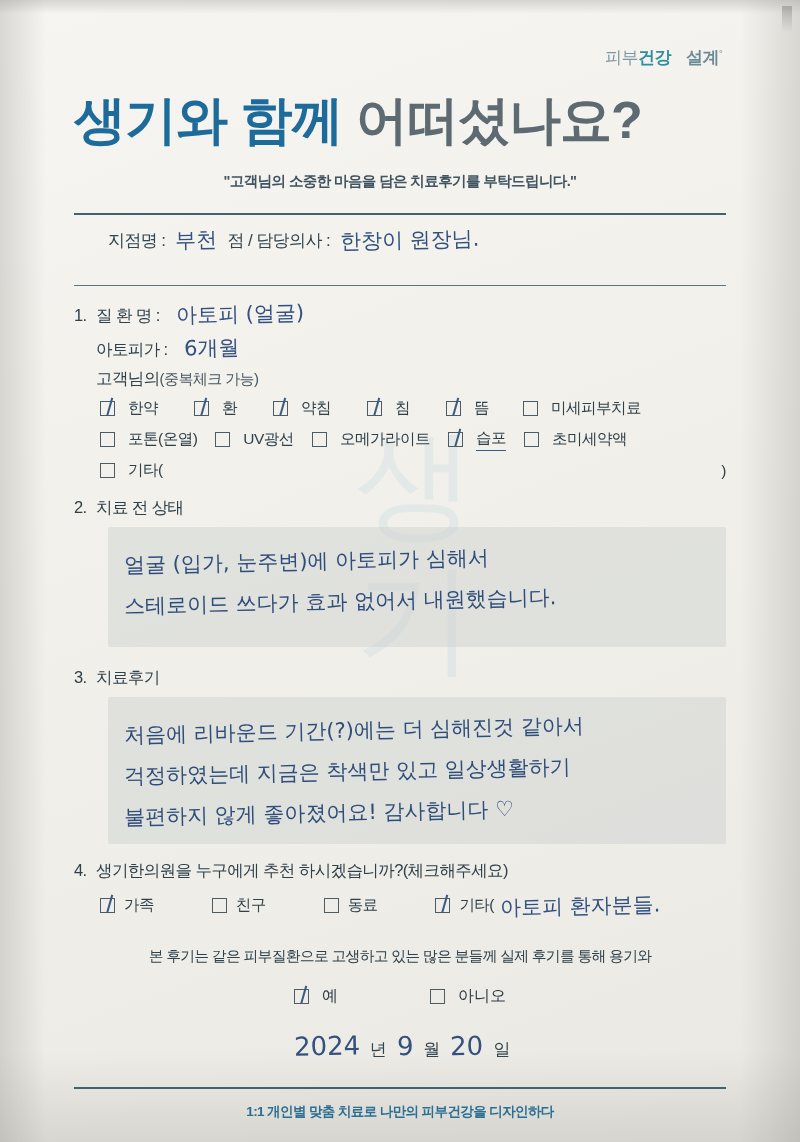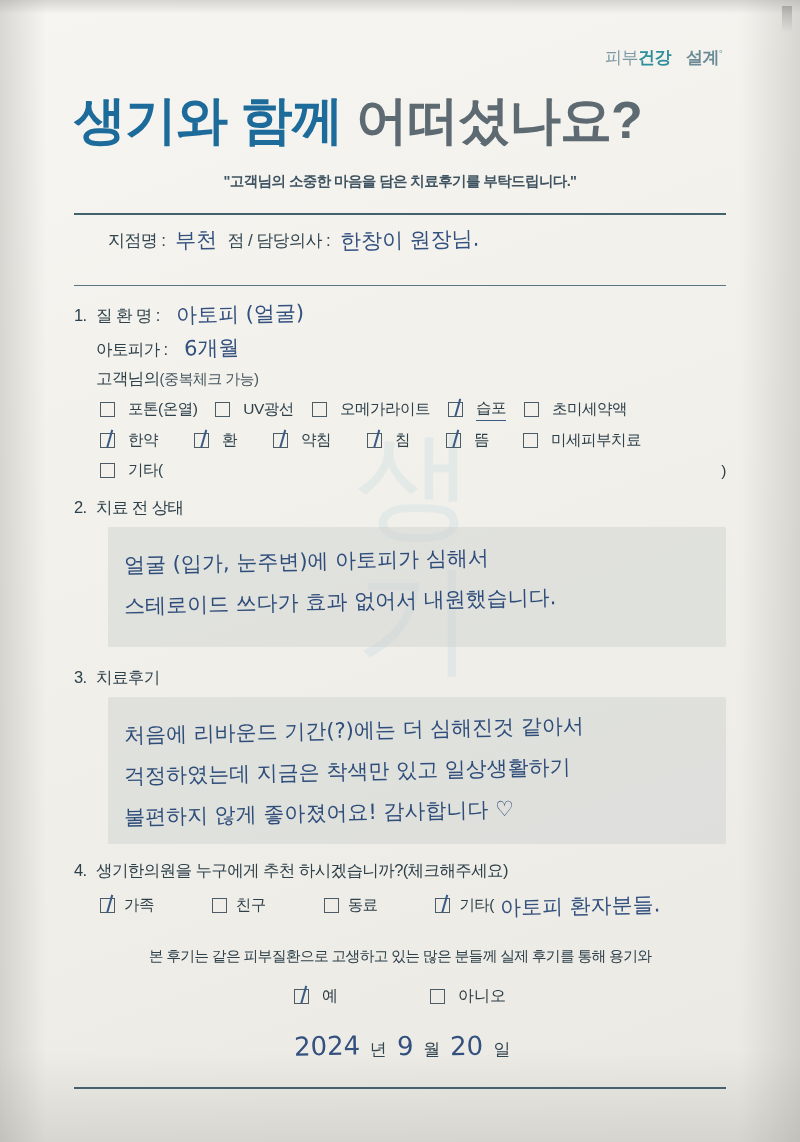--- a/index.html
+++ b/index.html
@@ -304,20 +304,64 @@
       <div class="q-line">
         <span class="q-num"></span>
         <span class="q-label">고객님의</span>
         <span class="sub-note">(중복체크 가능)</span>
       </div>
 
       <div class="checks">
         <div class="check-row">
           <span class="item">
             <span class="chk">
+                <span class="box marked"></span>
+              </span>
+            <span class="chk-label">한약</span>
+          </span>
+          <span style="width:36px"></span>
+          <span class="item">
+            <span class="chk">
+                <span class="box marked"></span>
+              </span>
+            <span class="chk-label">환</span>
+          </span>
+          <span style="width:36px"></span>
+          <span class="item">
+            <span class="chk">
+                <span class="box marked"></span>
+              </span>
+            <span class="chk-label">약침</span>
+          </span>
+          <span style="width:36px"></span>
+          <span class="item">
+            <span class="chk">
+                <span class="box marked"></span>
+              </span>
+            <span class="chk-label">침</span>
+          </span>
+          <span style="width:36px"></span>
+          <span class="item">
+            <span class="chk">
+                <span class="box marked"></span>
+              </span>
+            <span class="chk-label">뜸</span>
+          </span>
+          <span style="width:34px"></span>
+          <span class="item">
+            <span class="chk">
+                <span class="box"></span>
+              </span>
+            <span class="chk-label">미세피부치료</span>
+          </span>
+        </div>
+
+        <div class="check-row">
+          <span class="item">
+            <span class="chk">
                 <span class="box"></span>
               </span>
             <span class="chk-label">포톤(온열)</span>
           </span>
           <span style="width:18px"></span>
           <span class="item">
             <span class="chk">
                 <span class="box"></span>
               </span>
             <span class="chk-label">UV광선</span>
@@ -335,64 +379,20 @@
                 <span class="box marked"></span>
               </span>
             <span class="chk-label u-line">습포</span>
           </span>
           <span style="width:18px"></span>
           <span class="item">
             <span class="chk">
                 <span class="box"></span>
               </span>
             <span class="chk-label">초미세약액</span>
-          </span>
-        </div>
-
-        <div class="check-row">
-          <span class="item">
-            <span class="chk">
-                <span class="box marked"></span>
-              </span>
-            <span class="chk-label">한약</span>
-          </span>
-          <span style="width:36px"></span>
-          <span class="item">
-            <span class="chk">
-                <span class="box marked"></span>
-              </span>
-            <span class="chk-label">환</span>
-          </span>
-          <span style="width:36px"></span>
-          <span class="item">
-            <span class="chk">
-                <span class="box marked"></span>
-              </span>
-            <span class="chk-label">약침</span>
-          </span>
-          <span style="width:36px"></span>
-          <span class="item">
-            <span class="chk">
-                <span class="box marked"></span>
-              </span>
-            <span class="chk-label">침</span>
-          </span>
-          <span style="width:36px"></span>
-          <span class="item">
-            <span class="chk">
-                <span class="box marked"></span>
-              </span>
-            <span class="chk-label">뜸</span>
-          </span>
-          <span style="width:34px"></span>
-          <span class="item">
-            <span class="chk">
-                <span class="box"></span>
-              </span>
-            <span class="chk-label">미세피부치료</span>
           </span>
         </div>
 
         <div class="check-row">
           <span class="item">
             <span class="chk">
                 <span class="box"></span>
               </span>
             <span class="chk-label">기타(</span>
           </span>
@@ -484,15 +484,16 @@
     <div class="date-line">
       <span class="hand ink">2024</span>
       <span>년</span>
       <span class="hand ink">9</span>
       <span>월</span>
       <span class="hand ink">20</span>
       <span>일</span>
     </div>
 
     <hr class="footer-rule">
+    <div class="footer">1:1 개인별 맞춤 치료로 나만의 피부건강을 디자인하다</div>
 
   </div>
 </div>
 
 </body></html>

